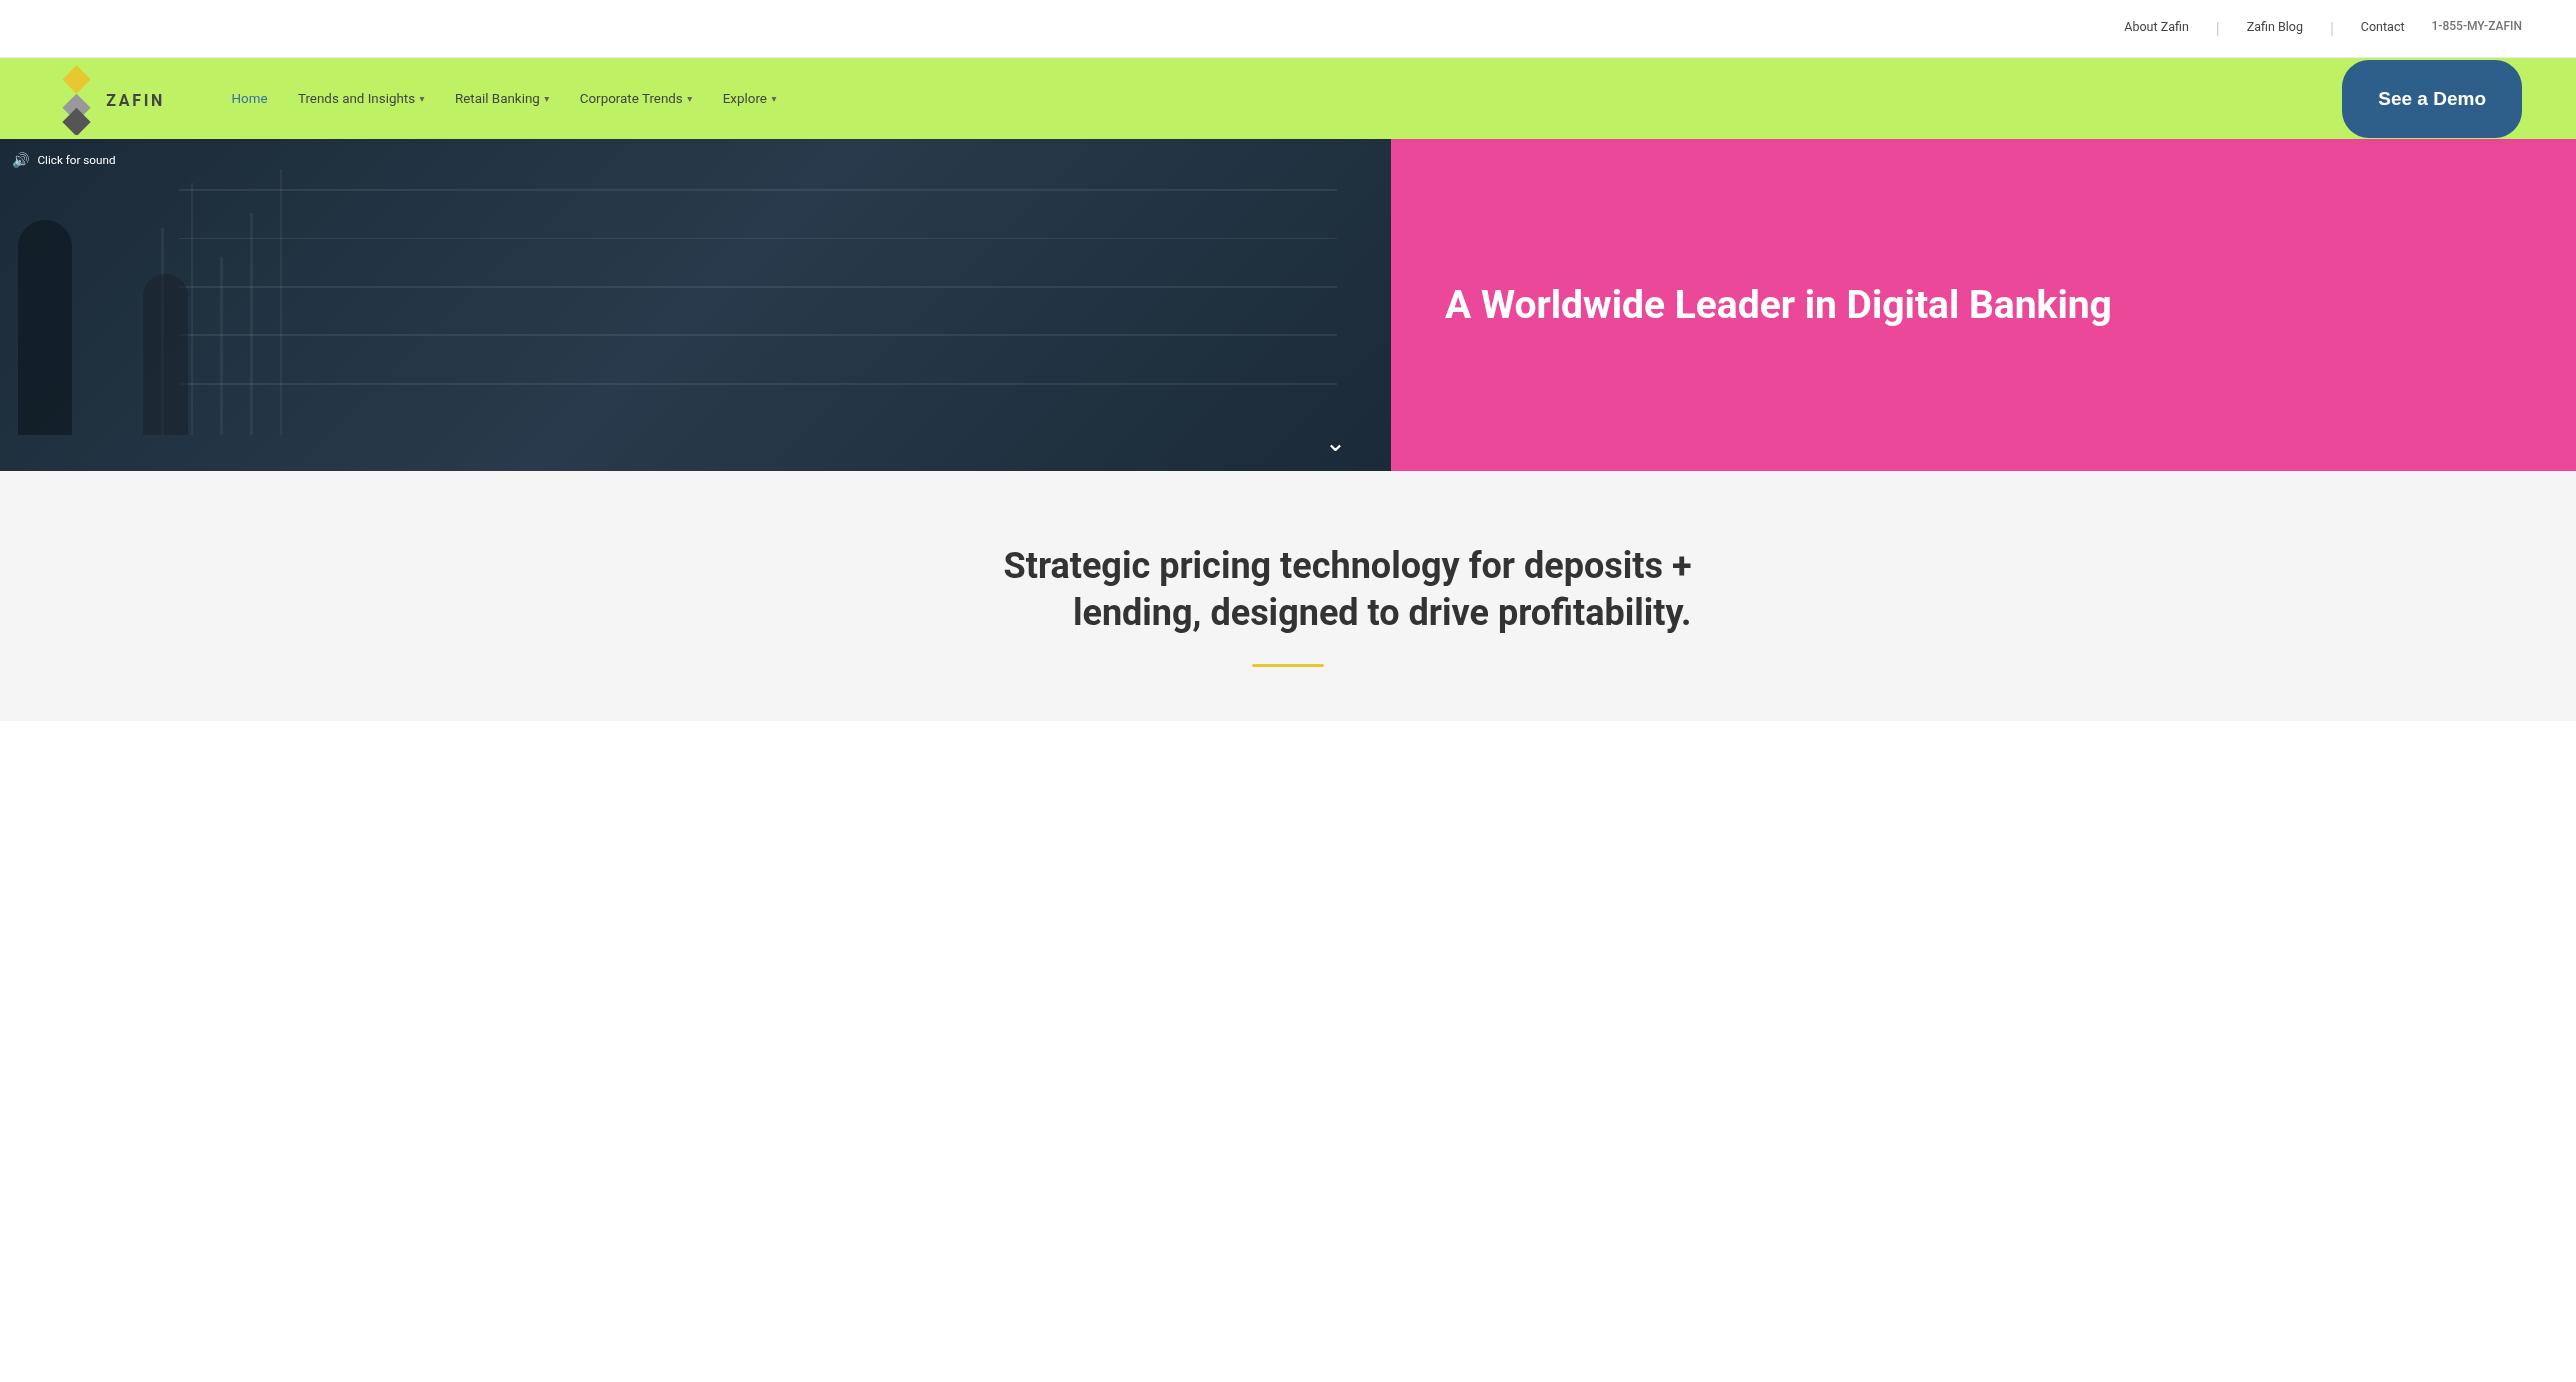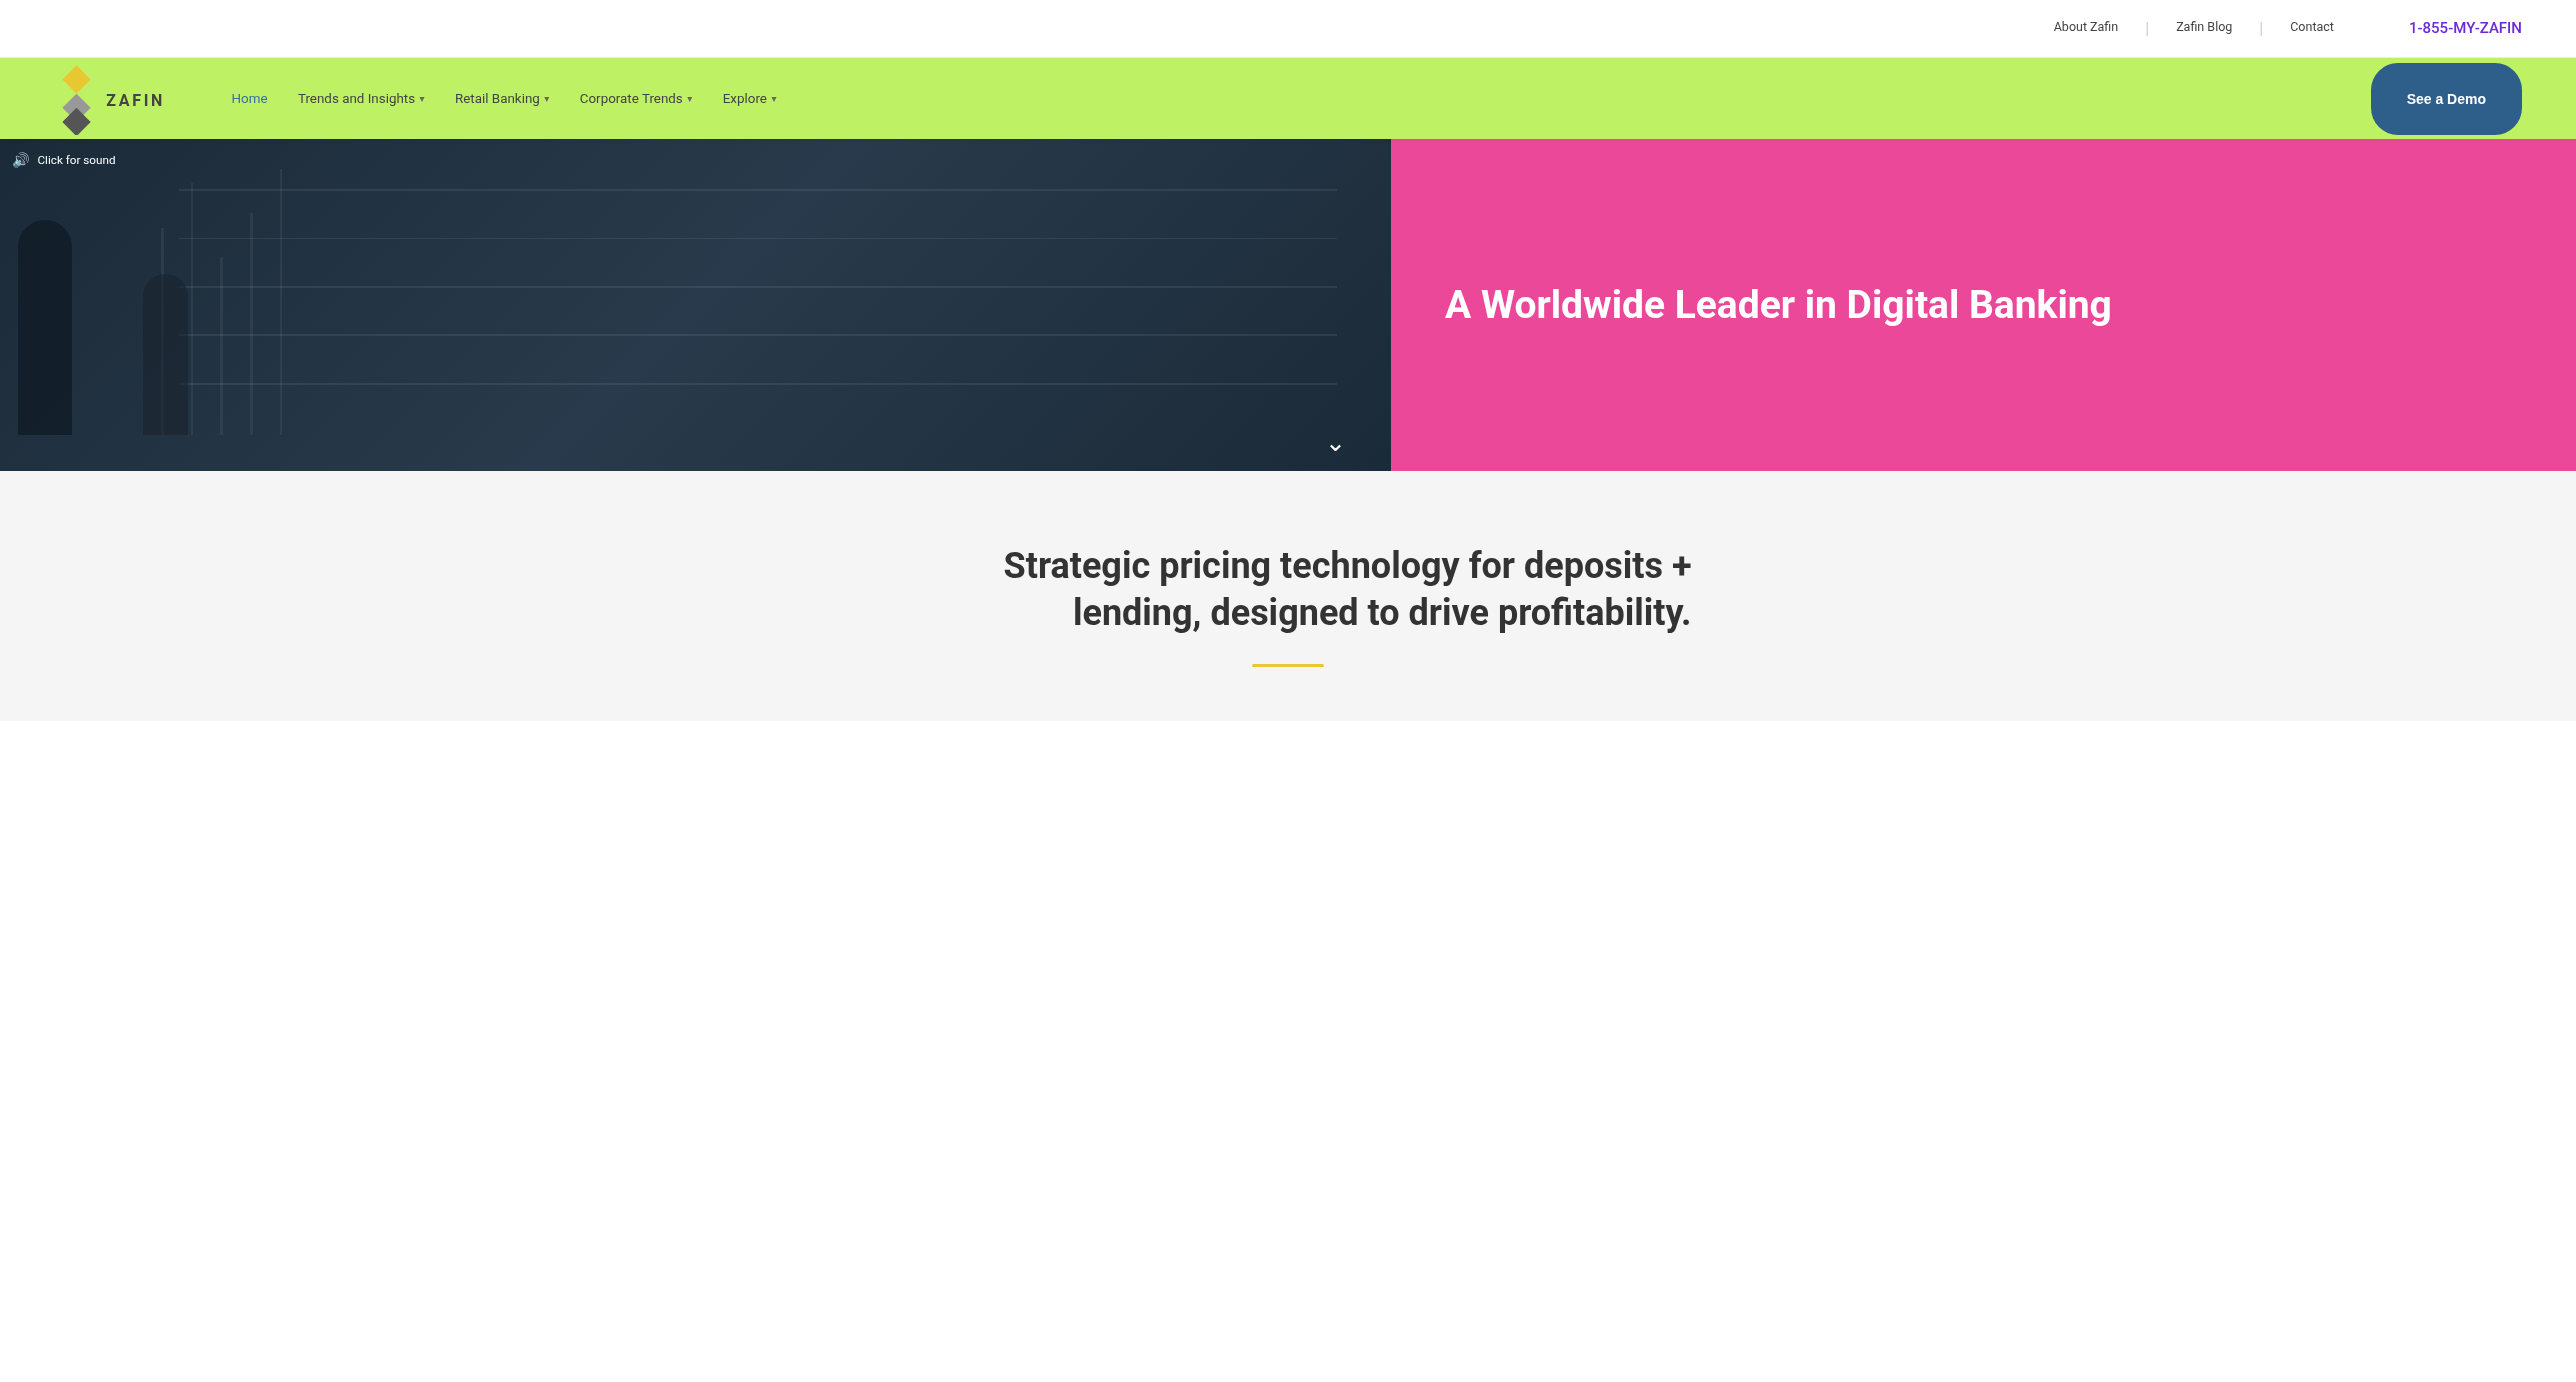--- a/index.html
+++ b/index.html
@@ -25,24 +25,23 @@
       text-decoration: none;
       font-size: 12.5px;
     }
 
     .top-bar-divider {
       color: #ccc;
       font-size: 16px;
     }
 
     .top-bar-phone {
-      color: #6d28d9;
-      font-size: 15px;
+      color: #737373;
+      font-size: 12px;
       font-weight: 500;
-      margin-left: 48px;
     }
 
     
     .navbar {
       display: flex;
       align-items: center;
       padding: 0 54px;
       height: 81px;
       background: #bef264;
       box-shadow: 0 1.8px 5.4px rgba(0,0,0,0.06);
@@ -105,21 +104,21 @@
       font-size: 10px;
       color: #666;
     }
 
     .see-demo-btn {
       background: #2d5f8a;
       color: #fff;
       border: none;
       border-radius: 27px;
       padding: 28px 36px;
-      font-size: 14px;
+      font-size: 19px;
       font-weight: 600;
       cursor: pointer;
       white-space: nowrap;
       margin-left: auto;
     }
 
     
     .hero {
       position: relative;
       width: 100%;

